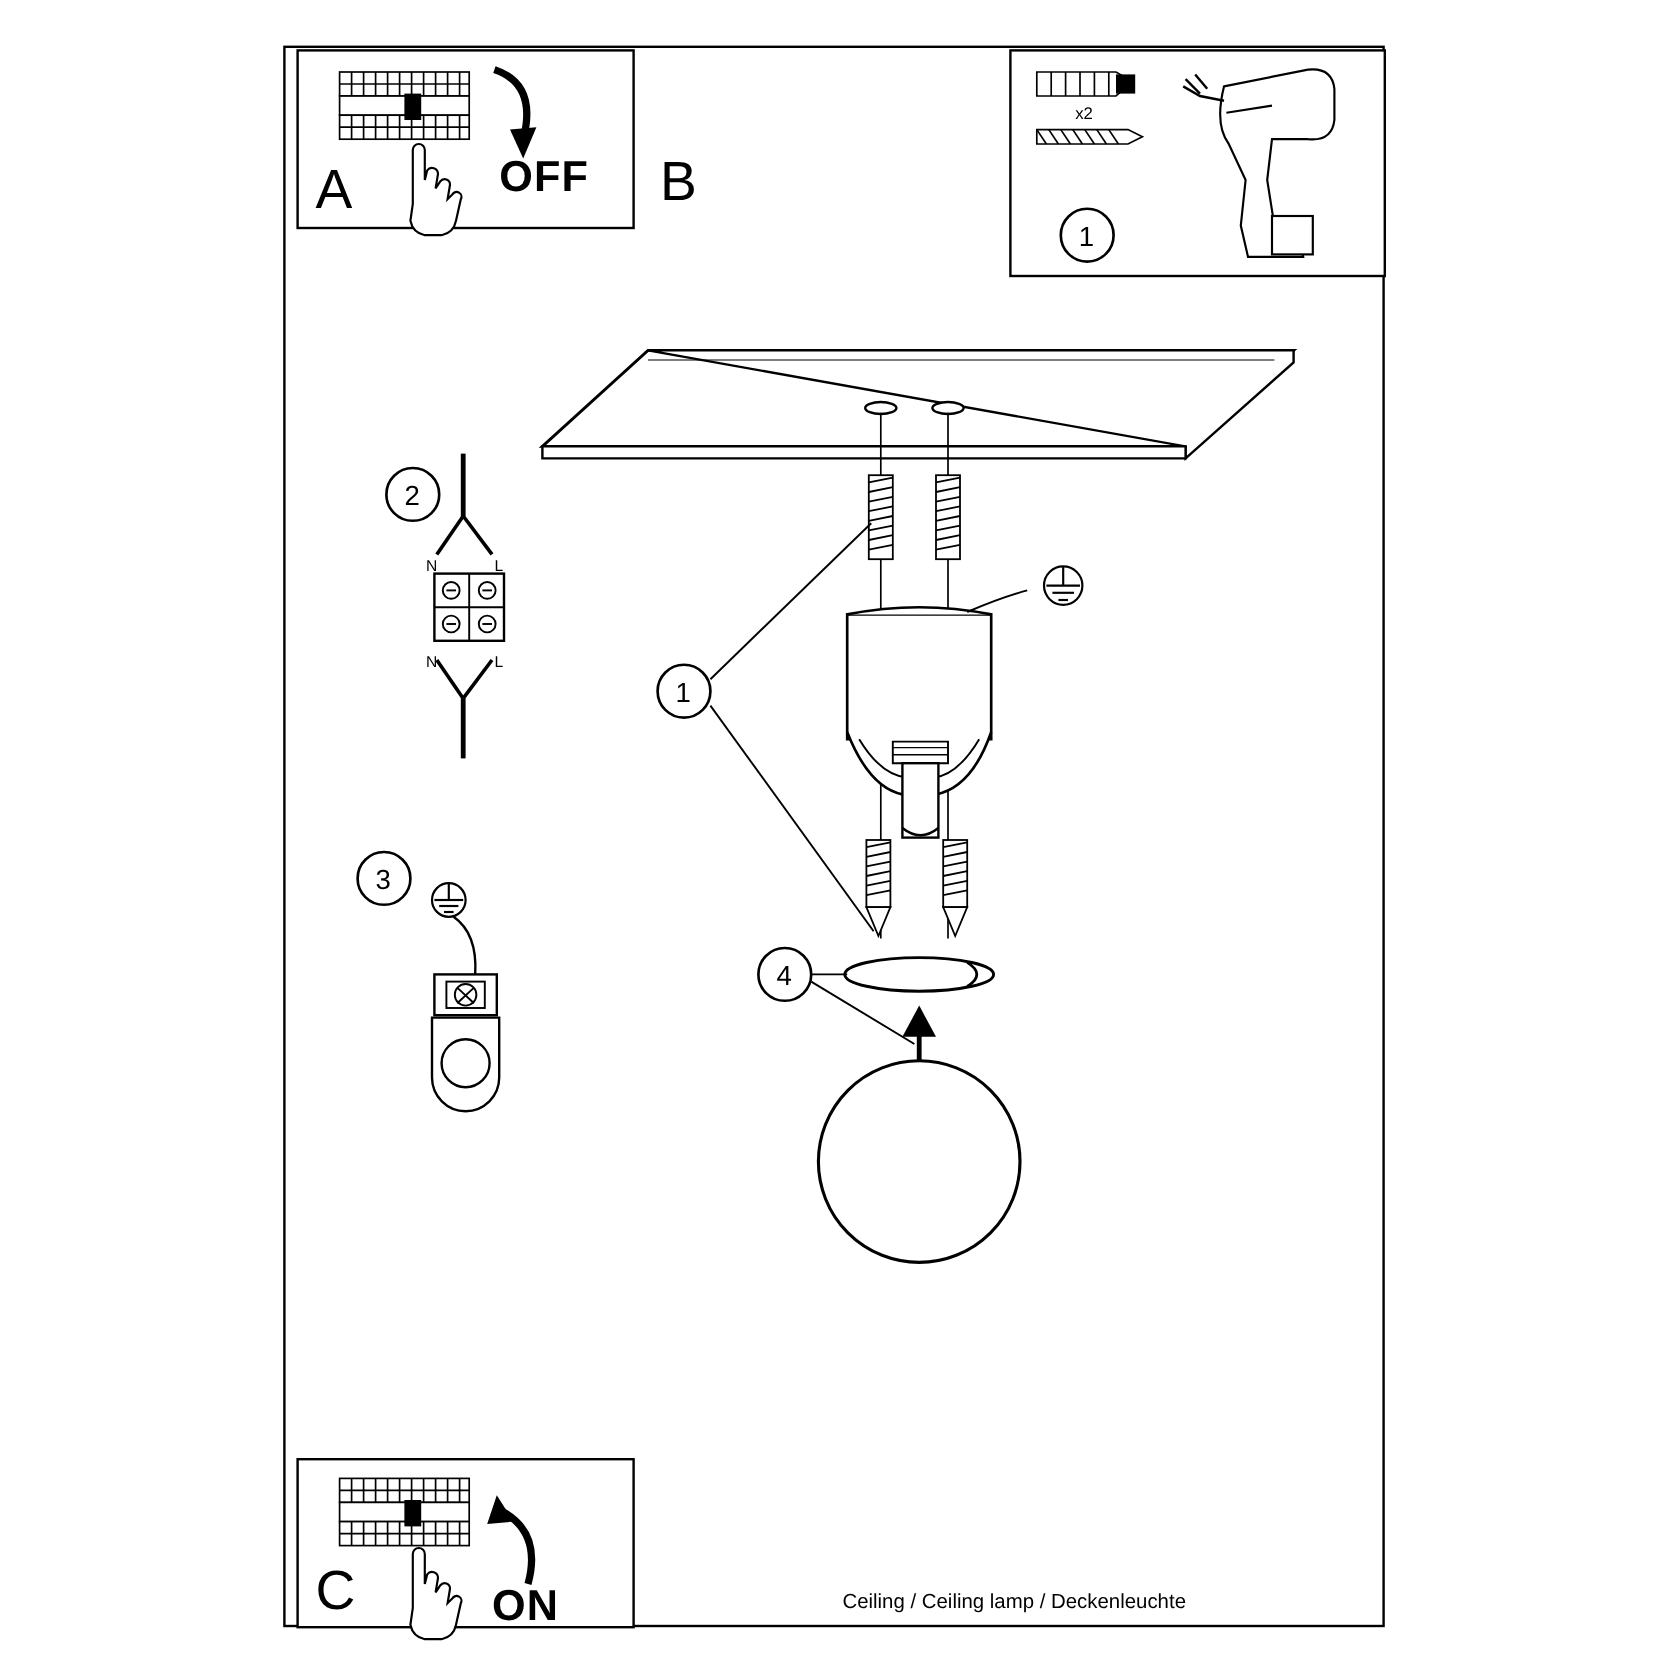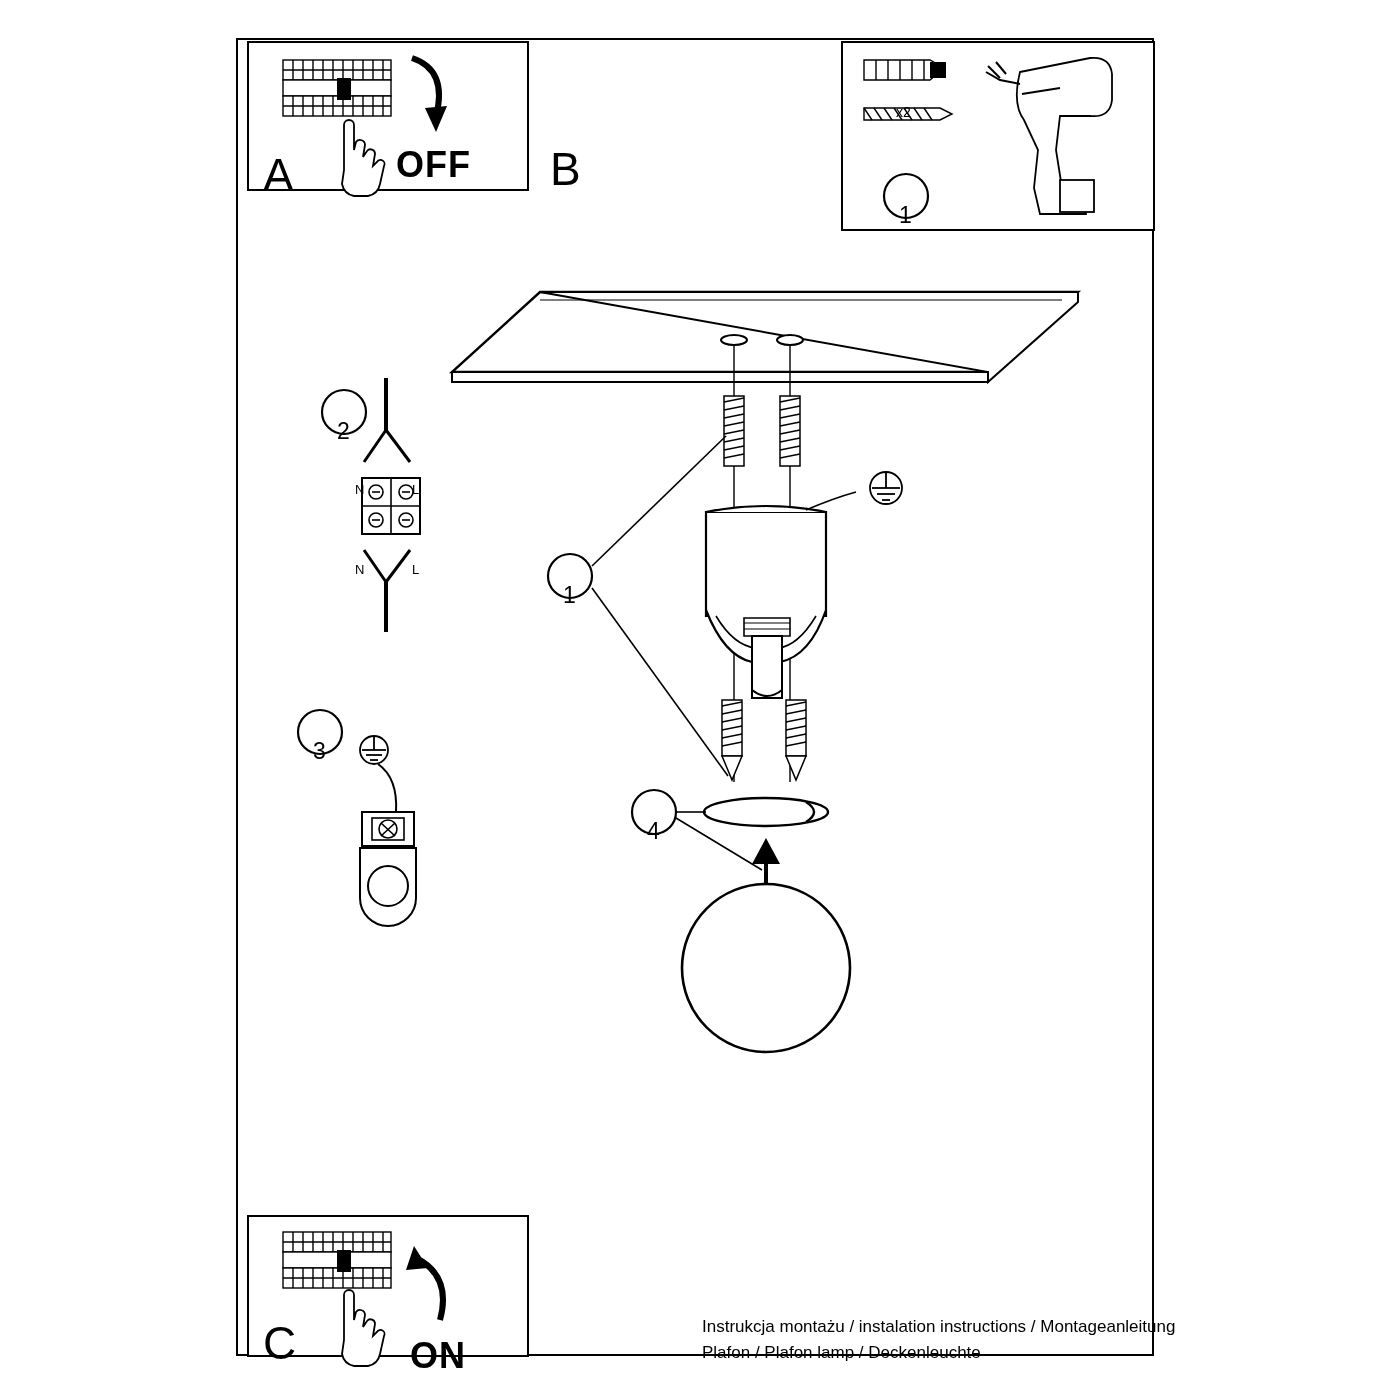--- a/index.html
+++ b/index.html
@@ -30,21 +30,20 @@
   .svg-layer {
     position: absolute;
     left: 0; top: 0;
     width: 1400px;
     height: 1400px;
   }
   .lbl {
     position: absolute;
     color: #000;
     white-space: nowrap;
-    margin-top: 18px;
   }
   .bigletter {
     font-size: 46px;
     font-weight: 400;
   }
   .offon {
     font-size: 36px;
     font-weight: bold;
     letter-spacing: 1px;
   }
@@ -335,36 +334,35 @@
       <line x1="766" y1="862" x2="766" y2="890" stroke-width="4"></line>
     </g>
 
     <g>
       <circle cx="766" cy="968" r="84" fill="#fff" stroke="#000" stroke-width="2.6"></circle>
     </g>
 
   </svg>
 
   <div class="lbl bigletter" style="left:263px; top:130px;">A</div>
-  <div class="lbl offon" style="left:396px; top:126px;">OFF</div>
+  <div class="lbl offon" style="left:416px; top:126px;">OFF</div>
 
   <div class="lbl bigletter" style="left:550px; top:124px;">B</div>
   <div class="lbl x2" style="left:896px; top:86px;">x2</div>
   <div class="lbl num" style="left:899px; top:184px;">1</div>
 
   <div class="lbl bigletter" style="left:263px; top:1298px;">C</div>
   <div class="lbl offon" style="left:410px; top:1317px;">ON</div>
 
   <div class="lbl num" style="left:337px; top:400px;">2</div>
   <div class="lbl tiny" style="left:355px; top:464px;">N</div>
   <div class="lbl tiny" style="left:412px; top:464px;">L</div>
   <div class="lbl tiny" style="left:355px; top:544px;">N</div>
   <div class="lbl tiny" style="left:412px; top:544px;">L</div>
 
   <div class="lbl num" style="left:313px; top:720px;">3</div>
 
   <div class="lbl num" style="left:563px; top:564px;">1</div>
   <div class="lbl num" style="left:647px; top:800px;">4</div>
 
-  <div class="lbl footer" style="left:702px; top:1296px;">Instrukcja montażu / instalation instructions / Montageanleitung</div>
-  <div class="lbl footer" style="left:702px; top:1322px;">Plafon / Plafon lamp / Deckenleuchte</div>
+  <div class="lbl footer" style="left:702px; top:1322px;">Ceiling / Ceiling lamp / Deckenleuchte</div>
 
 </div>
 
 </body></html>

